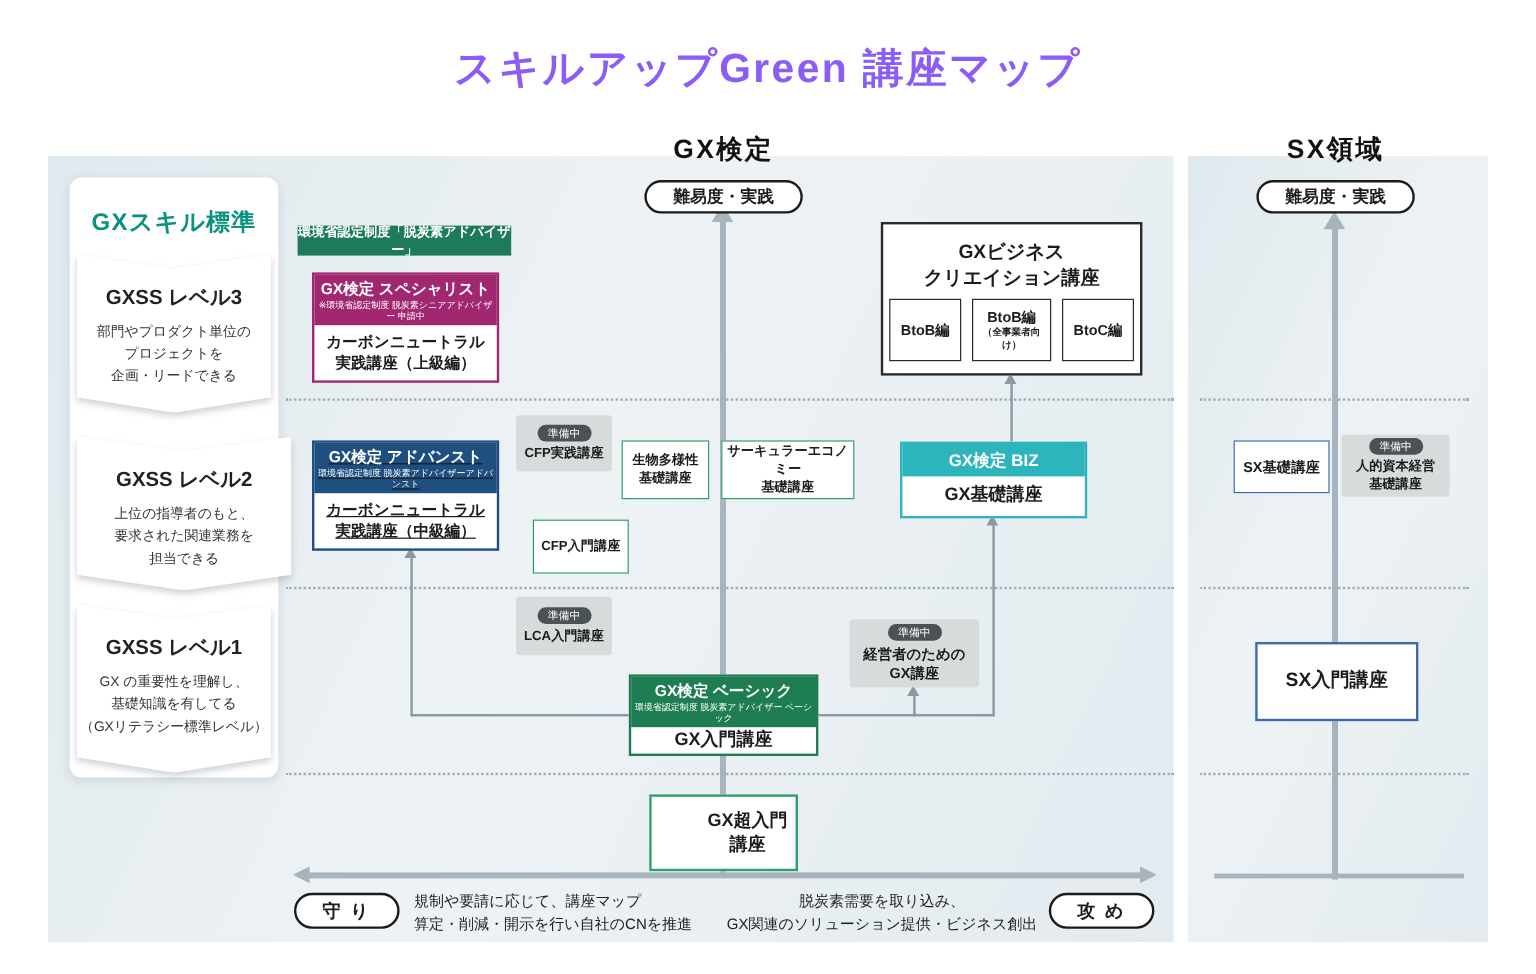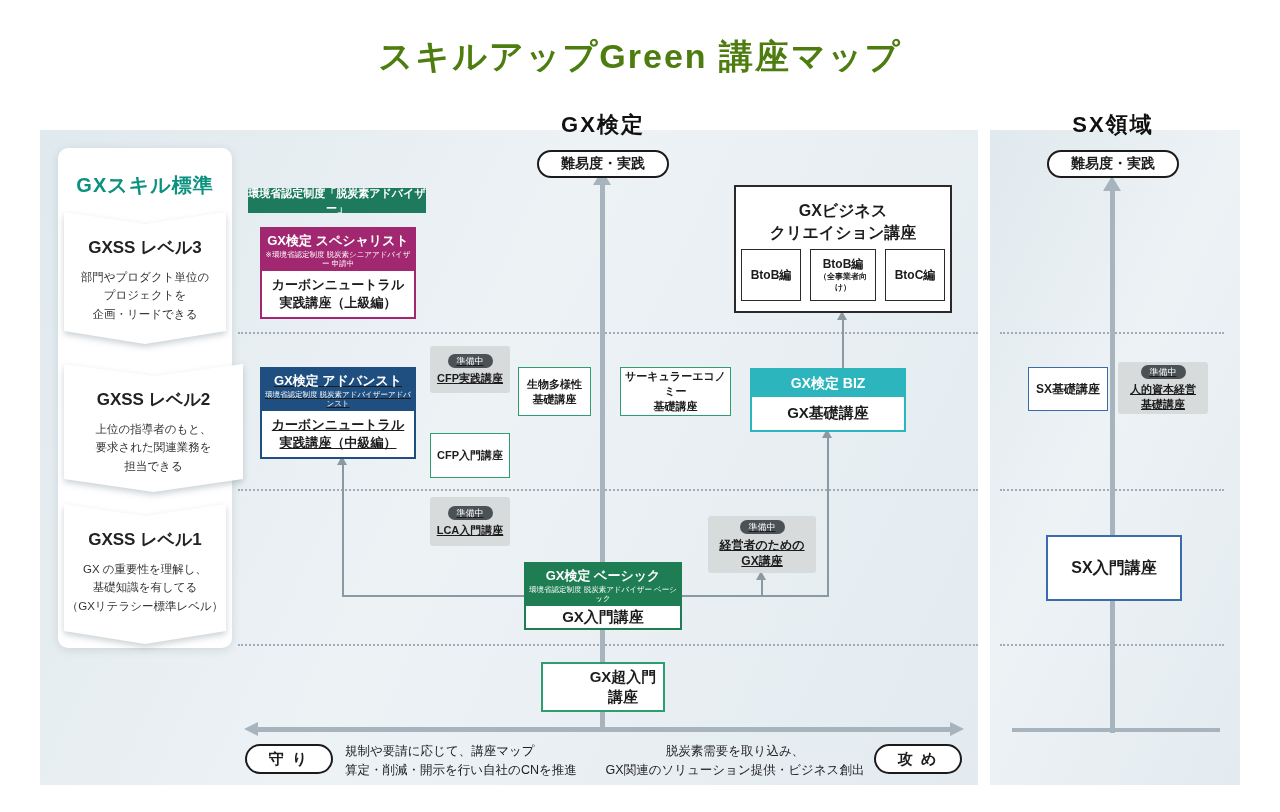--- a/index.html
+++ b/index.html
@@ -5,21 +5,21 @@
   * { margin:0; padding:0; box-sizing:border-box; }
   html,body { width:1280px; height:812px; }
   body {
     position:relative; background:#ffffff; overflow:hidden;
     font-family:"Liberation Sans","DejaVu Sans",sans-serif; color:#1c1c1c;
   }
   .abs { position:absolute; }
   .pre { white-space:pre-line; }
   .ctr { display:flex; align-items:center; justify-content:center; text-align:center; }
 
-  .page-title { left:0; right:0; top:34px; text-align:center; font-size:34px; font-weight:bold; color:#4d7c0f; letter-spacing:2px; z-index:3; }
+  .page-title { left:0; right:0; top:34px; text-align:center; font-size:34px; font-weight:bold; color:#8b5cf6; letter-spacing:2px; z-index:3; }
   .region-label { top:110px; width:120px; text-align:center; font-size:22px; font-weight:bold; color:#111; letter-spacing:2px; z-index:3; }
 
   .panel { background:linear-gradient(115deg,#e0e9ee 0%,#edf2f5 45%,#e3ebf0 100%); z-index:0; }
 
   .pill { background:#fff; border:2px solid #1b1b1b; border-radius:16px; font-weight:bold; font-size:14px; z-index:3; }
 
   .card { background:#fff; border-radius:10px; box-shadow:0 2px 8px rgba(60,80,90,.15); z-index:2; }
   .card-title { top:24px; left:0; right:0; text-align:center; font-size:20px; font-weight:bold; color:#0a9180; letter-spacing:1px; }
   .chev-shadow { filter:drop-shadow(0 3px 3px rgba(70,90,100,.28)); }
   .chev { width:100%; height:100%; background:#fff; clip-path:polygon(0 0,50% 12px,100% 0,100% calc(100% - 13px),50% 100%,0 calc(100% - 13px)); text-align:center; padding-top:24px; }
@@ -31,21 +31,21 @@
   .cert { background:#fff; z-index:2; display:flex; flex-direction:column; text-align:center; }
   .cert-head { color:#fff; padding:4px 2px 3px; }
   .cert-name { font-weight:bold; font-size:13px; line-height:1.2; }
   .cert-note { font-size:7.5px; margin-top:1px; line-height:1.2; }
   .cert-body { flex:1; display:flex; align-items:center; justify-content:center; font-weight:bold; font-size:13px; line-height:1.35; color:#1c1c1c; }
   .b-spec { border:2px solid #a12770; } .h-spec { background:#a12770; }
   .b-adv  { border:2px solid #1f4e80; } .h-adv  { background:#1f4e80; }
   .b-biz  { border:2px solid #2cb5bc; } .h-biz  { background:#2cb5bc; }
   .b-bas  { border:2px solid #1e7d52; } .h-bas  { background:#1e7d52; }
 
-  .gbox { background:#d8dbdc; border-radius:3px; z-index:2; display:flex; flex-direction:column; align-items:center; justify-content:center; gap:3px; text-align:center;text-decoration:underline; }
+  .gbox { background:#d8dbdc; border-radius:3px; z-index:2; display:flex; flex-direction:column; align-items:center; justify-content:center; gap:3px; text-align:center; }
   .badge { background:#4b5256; color:#fff; font-size:9px; padding:1px 9px; border-radius:8px; line-height:1.35; }
   .gbox-label { font-weight:bold; font-size:11px; line-height:1.35; color:#1c1c1c; }
 
   .obox { background:#fff; z-index:2; display:flex; align-items:center; justify-content:center; text-align:center; font-weight:bold; line-height:1.35; }
   .bd-green { border:1.5px solid #2f9e6e; }
   .bd-green2 { border:2px solid #2f9e6e; }
   .bd-blue { border:1.5px solid #3a6bad; }
   .bd-blue2 { border:2px solid #3a6bad; }
   .bd-black { border:2px solid #2a2a2a; }
 
@@ -155,24 +155,24 @@
 </div>
 
 <div class="abs gbox" style="left:430px; top:346px; width:80px; height:47px;">
   <div class="badge">準備中</div>
   <div class="gbox-label">CFP実践講座</div>
 </div>
 
 <div class="abs obox bd-green pre" style="left:518px; top:367px; width:73px; height:49px; font-size:11px;">生物多様性
 基礎講座</div>
 
-<div class="abs obox bd-green pre" style="left:620px; top:367px; width:111px; height:49px; font-size:11px;">サーキュラーエコノミー
+<div class="abs obox bd-green pre" style="left:601px; top:367px; width:111px; height:49px; font-size:11px;">サーキュラーエコノミー
 基礎講座</div>
 
-<div class="abs obox bd-green" style="left:430px; top:433px; width:80px; height:45px; font-size:11px;">CFP入門講座</div>
+<div class="abs obox bd-green" style="left:444px; top:433px; width:80px; height:45px; font-size:11px;">CFP入門講座</div>
 
 <div class="abs gbox" style="left:430px; top:497px; width:80px; height:49px;">
   <div class="badge">準備中</div>
   <div class="gbox-label">LCA入門講座</div>
 </div>
 
 <div class="abs obox bd-black" style="left:734px; top:185px; width:218px; height:128px; display:block;">
   <div class="bc-title pre">GXビジネス
 クリエイション講座</div>
   <div class="bc-row">
@@ -203,21 +203,21 @@
 </div>
 
 <div class="abs cert b-bas" style="left:524px; top:562px; width:158px; height:68px;">
   <div class="cert-head h-bas">
     <div class="cert-name">GX検定 ベーシック</div>
     <div class="cert-note">環境省認定制度 脱炭素アドバイザー ベーシック</div>
   </div>
   <div class="cert-body" style="font-size:15px;">GX入門講座</div>
 </div>
 
-<div class="abs obox bd-green2" style="left:541px; top:662px; width:124px; height:50px; font-size:15px;padding-left:40px;">GX超入門講座</div>
+<div class="abs obox bd-green2" style="left:541px; top:662px; width:124px; height:64px; font-size:15px;padding-left:40px;">GX超入門講座</div>
 
 <div class="abs pill ctr" style="left:245px; top:744px; width:88px; height:30px; font-size:15px; letter-spacing:2px;">守 り</div>
 <div class="abs pill ctr" style="left:874px; top:744px; width:88px; height:30px; font-size:15px; letter-spacing:2px;">攻 め</div>
 <div class="abs axis-desc pre" style="left:345px; top:742px; width:250px; text-align:left;">規制や要請に応じて、講座マップ
 算定・削減・開示を行い自社のCNを推進</div>
 <div class="abs axis-desc pre" style="left:600px; top:742px; width:270px; text-align:center;">脱炭素需要を取り込み、
 GX関連のソリューション提供・ビジネス創出</div>
 
 <div class="abs obox bd-blue" style="left:1028px; top:367px; width:80px; height:44px; font-size:12px;">SX基礎講座</div>
 <div class="abs gbox" style="left:1118px; top:362px; width:90px; height:52px;">

